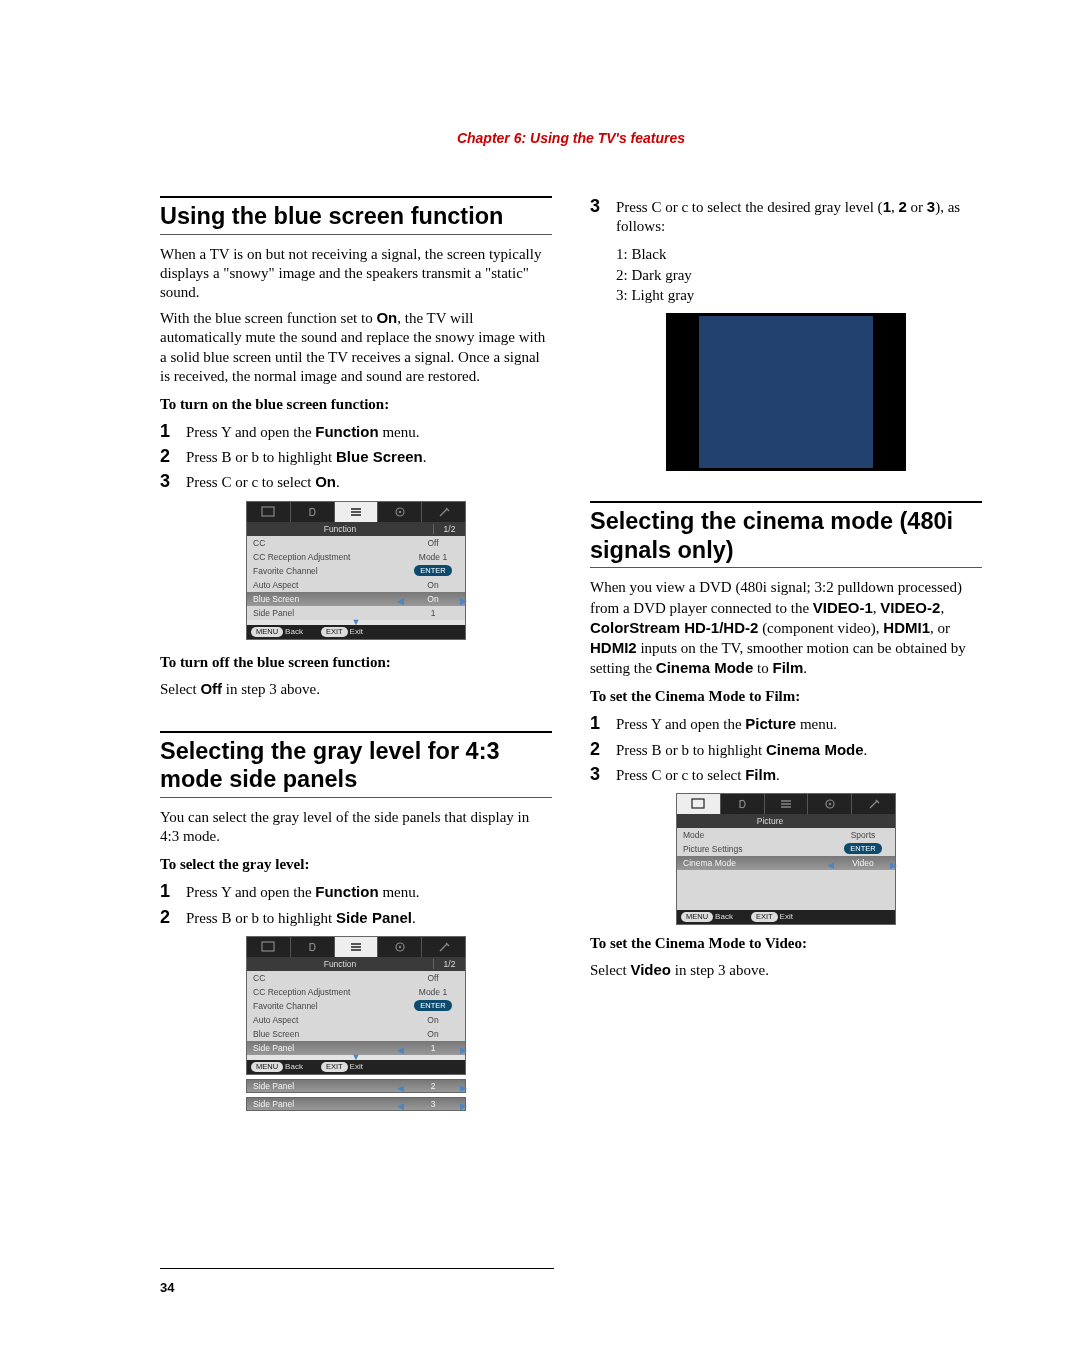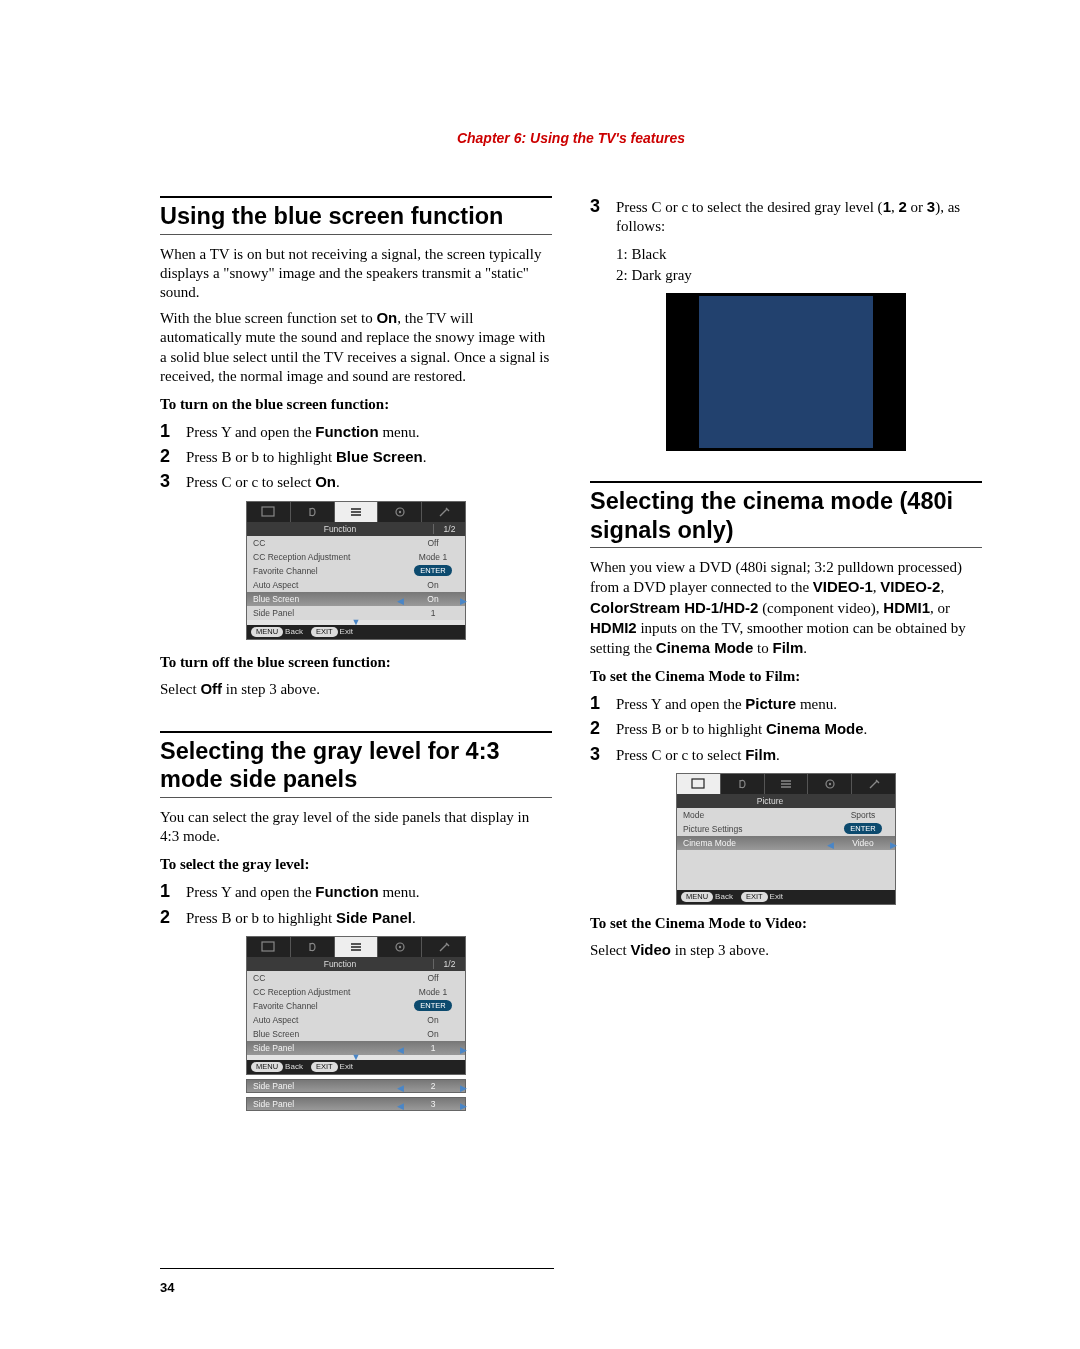--- a/index.html
+++ b/index.html
@@ -151,21 +151,21 @@
     font-size: 7.5px;
     line-height: 11px;
   }
   .osd-foot {
     background: #222;
     color: #ddd;
     height: 14px;
     display: flex;
     align-items: center;
     padding-left: 4px;
-    gap: 8px;
+    gap: 18px;
     font-size: 8px;
   }
   .pill {
     display: inline-block;
     background: #ddd;
     color: #111;
     border-radius: 8px;
     padding: 0 5px;
     font-size: 7.5px;
     line-height: 10px;
@@ -240,21 +240,21 @@
   <div class="columns">
 
     <div class="col">
 
       <div class="rule-top"></div>
       <h2 class="sec-title">Using the blue screen function</h2>
       <div class="rule-bot"></div>
 
       <p class="body">When a TV is on but not receiving a signal, the screen typically displays a "snowy" image and the speakers transmit a "static" sound.</p>
       <p class="body">
-        <span>With the blue screen function set to </span><span class="sans-b">On</span><span>, the TV will automatically mute the sound and replace the snowy image with a solid blue select until the TV receives a signal. Once a signal is received, the normal image and sound are restored.</span>
+        <span>With the blue screen function set to </span><span class="sans-b">On</span><span>, the TV will automatically mute the sound and replace the snowy image with a solid blue screen until the TV receives a signal. Once a signal is received, the normal image and sound are restored.</span>
       </p>
 
       <p class="bold-lead">To turn on the blue screen function:</p>
 
       <div class="steps">
         <div class="step">
             <span class="step-num">1</span>
           <span class="step-text"><span>Press </span><span>Y</span><span> </span><span> and open the </span><span class="sans-b">Function</span><span> menu.</span></span>
           </div>
         <div class="step">
@@ -443,20 +443,21 @@
 
       <div class="steps">
         <div class="step">
             <span class="step-num">3</span>
           <span class="step-text"><span>Press </span><span>C</span><span> or </span><span>c</span><span> to select the desired gray level (</span><span class="sans-b">1</span><span>, </span><span class="sans-b">2</span><span> or </span><span class="sans-b">3</span><span>), as follows:</span></span>
           </div>
       </div>
       <div class="sublist">
         <div>1: Black</div>
         <div>2: Dark gray</div>
+        <div>3: Light gray</div>
       </div>
 
       <div class="tv-fig">
         <div class="bar"></div>
           <div class="mid"></div>
           <div class="bar"></div>
       </div>
 
       <div class="rule-top"></div>
       <h2 class="sec-title">Selecting the cinema mode (480i signals only)</h2>

